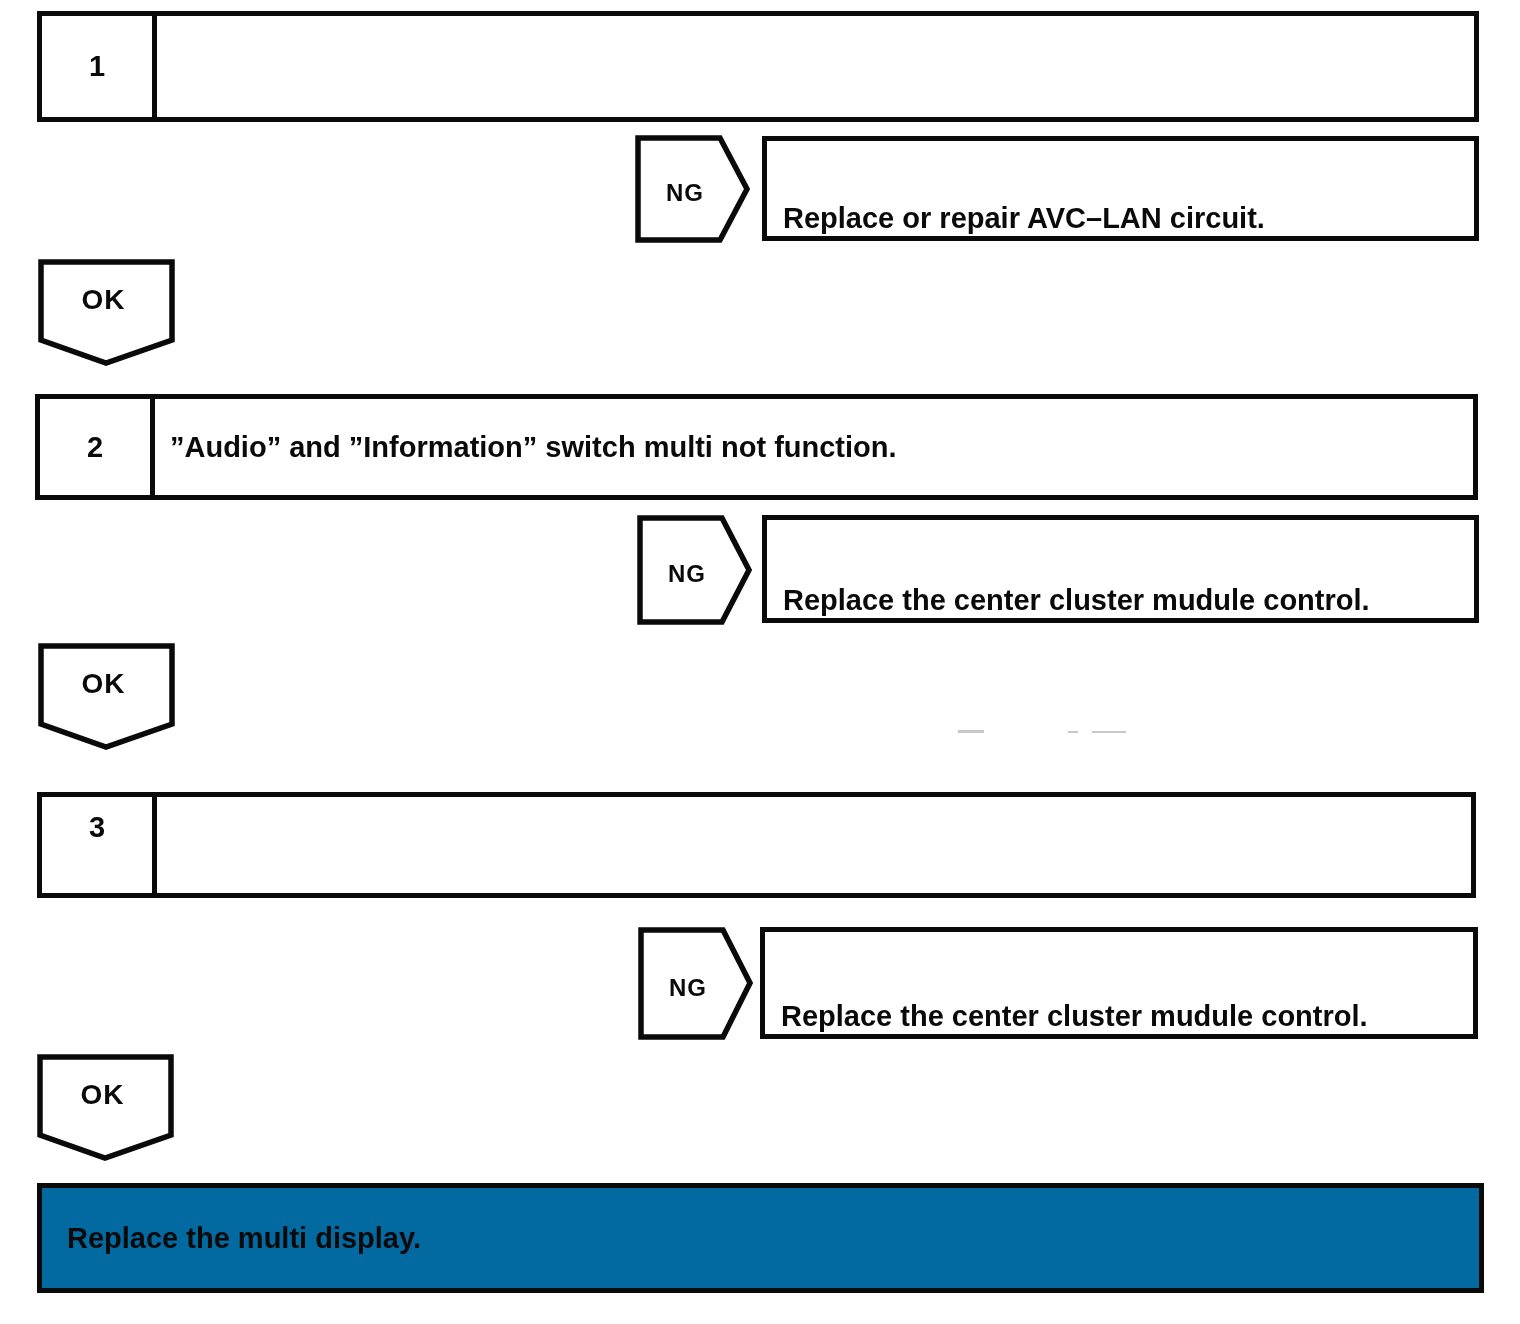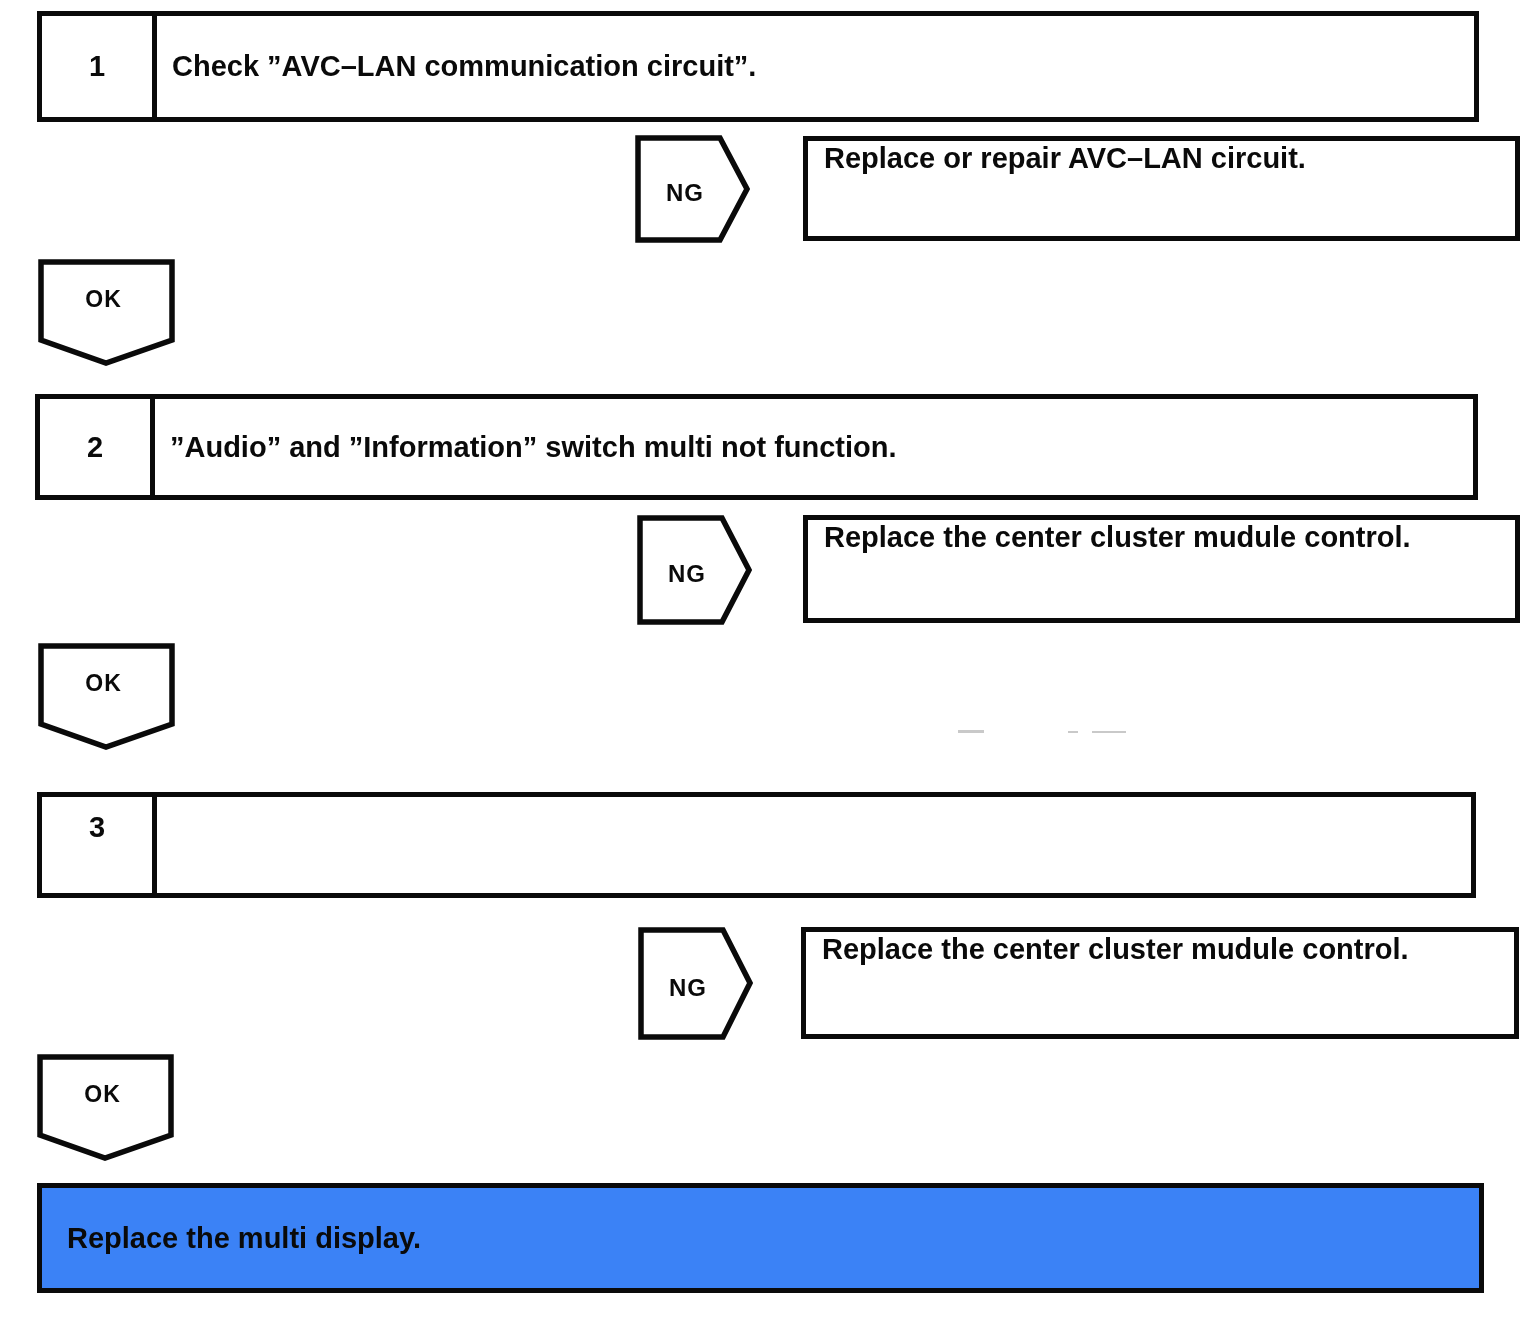--- a/index.html
+++ b/index.html
@@ -40,23 +40,22 @@
     padding-right: 10px;
     font-size: 29px;
     line-height: 35px;
     white-space: pre-line;
   }
   .result-box {
     position: absolute;
     border: 5px solid #0a0a0a;
     background: #ffffff;
     display: flex;
-    align-items: flex-start;
+    align-items: flex-end;
     box-sizing: border-box;
-    margin-left: 41px;
   }
   .result-text {
     padding-left: 16px;
     padding-right: 10px;
     font-size: 29px;
     line-height: 35px;
   }
   .connector {
     position: absolute;
   }
@@ -73,27 +72,27 @@
   }
   .ok-label {
     position: absolute;
     left: 0; top: 0;
     width: 100%; height: 81px;
     display: flex;
     align-items: center;
     justify-content: center;
     padding-right: 6px;
     box-sizing: border-box;
-    font-size: 23px;
+    font-size: 28px;
     letter-spacing: 1px;
   }
   .final-box {
     position: absolute;
     border: 5px solid #0a0a0a;
-    background: #3b82f6;
+    background: #0369a1;
     display: flex;
     align-items: center;
     box-sizing: border-box;
   }
   .final-text {
     padding-left: 25px;
     font-size: 29px;
     line-height: 35px;
   }
   .scan-artifact {
@@ -101,21 +100,20 @@
     background: #c9c9c9;
   }
 </style>
 </head>
 <body>
 
 <div id="canvas">
 
   <div class="step-box" style="left:37px; top:11px; width:1442px; height:111px;">
     <div class="step-num">1</div>
-    <div class="step-instruction">Check ”AVC–LAN communication circuit”.</div>
   </div>
 
   <div class="connector" style="left:635px; top:135px; width:115px; height:108px;">
     <svg width="115" height="108">
       <polygon points="3,3 85,3 112,54 85,105 3,105" fill="#ffffff" stroke="#0a0a0a" stroke-width="5.5" stroke-linejoin="miter"></polygon>
     </svg>
     <div class="ng-label">NG</div>
   </div>
   <div class="result-box" style="left:762px; top:136px; width:717px; height:105px;">
     <div class="result-text">Replace or repair AVC–LAN circuit.</div>

